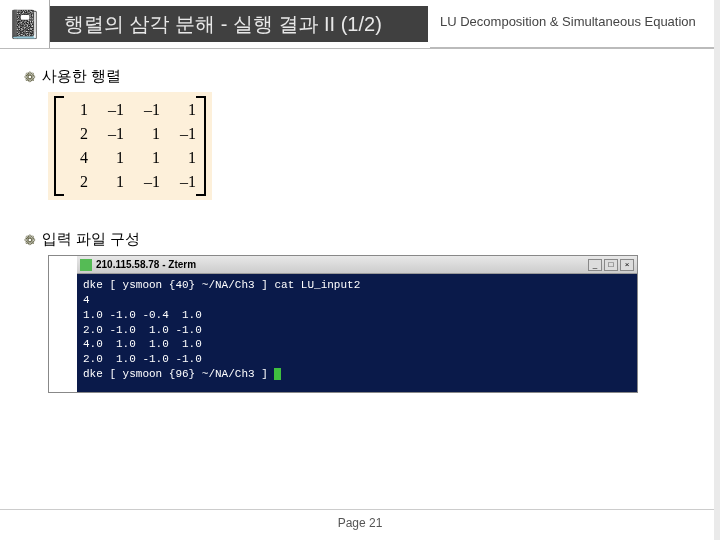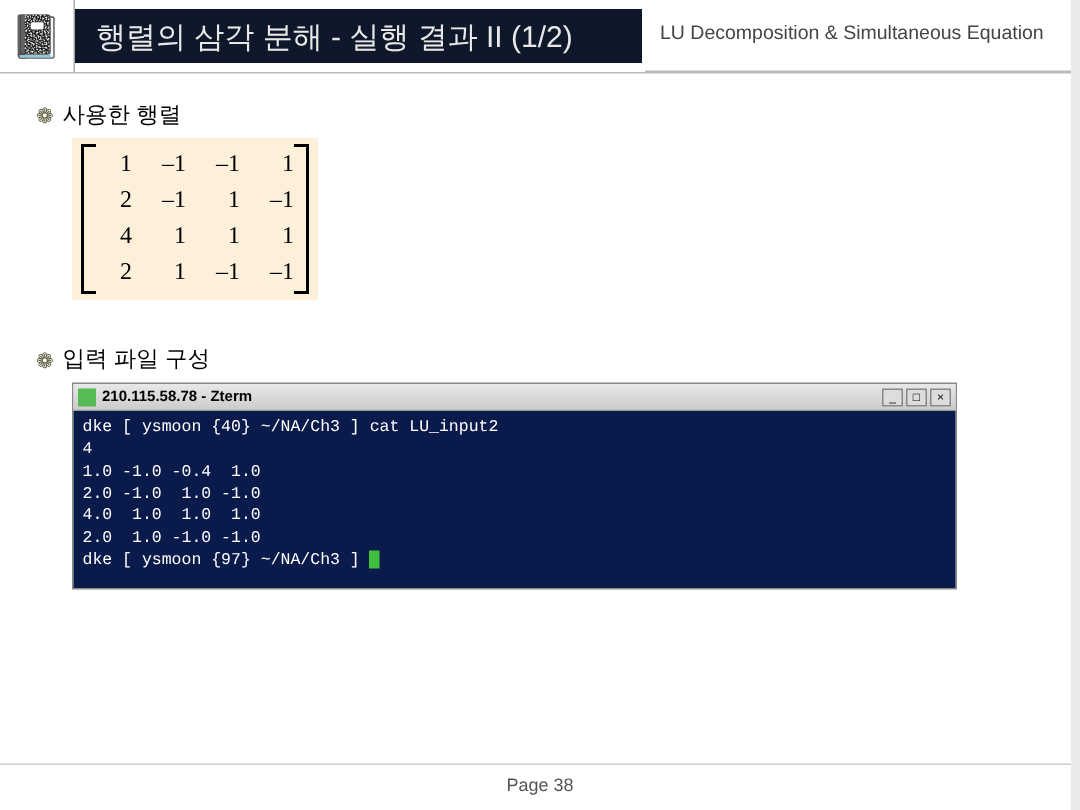--- a/index.html
+++ b/index.html
@@ -1,33 +1,33 @@
 <!DOCTYPE html>
 <html><head>
 <meta charset="utf-8">
 <style>
   * { box-sizing: border-box; }
   body { margin: 0; width: 720px; height: 540px; background: #fff; font-family: Arial, sans-serif; position: relative; overflow: hidden; }
   .header { display: flex; align-items: center; height: 48px; }
   .icon-box { width: 50px; height: 48px; display: flex; align-items: center; justify-content: center; border-right: 1px solid #aaa; }
   .icon { font-size: 28px; color: #7a6a3a; }
-  .title-bar { flex: 0 0 380px; background: #0f172a; color: #e8e8e8; height: 36px; display: flex; align-items: center; padding: 0 14px; font-size: 20px; font-family: "Malgun Gothic", sans-serif; border-right: 2px solid #fff; }
+  .title-bar { flex: 0 0 380px; background: #404040; color: #e8e8e8; height: 36px; display: flex; align-items: center; padding: 0 14px; font-size: 20px; font-family: "Malgun Gothic", sans-serif; border-right: 2px solid #fff; }
   .subtitle { flex: 1; color: #444; font-size: 13px; padding: 14px 5px 0 10px; height: 48px; border-bottom: 1px solid #bbb; }
   .hr-line { height: 1px; background: #bbb; margin-top: 0; }
   .content { padding: 18px 24px 0 24px; }
   .section { margin-bottom: 30px; }
   .section-header { display: flex; align-items: center; gap: 6px; margin-bottom: 6px; }
   .bullet { font-size: 14px; color: #5a5a3a; }
   .section-title { font-size: 15px; font-family: "Malgun Gothic", sans-serif; color: #000; }
   .matrix-img { background: #fdf0da; padding: 6px 16px 6px 10px; display: inline-block; margin-left: 24px; font-family: "Times New Roman", serif; font-size: 16px; font-style: italic; line-height: 1.5; position: relative; }
   .matrix-img::before { content: ""; position: absolute; left: 6px; top: 4px; bottom: 4px; width: 8px; border-left: 2px solid #000; border-top: 2px solid #000; border-bottom: 2px solid #000; }
   .matrix-img::after { content: ""; position: absolute; right: 6px; top: 4px; bottom: 4px; width: 8px; border-right: 2px solid #000; border-top: 2px solid #000; border-bottom: 2px solid #000; }
   .matrix-row { display: flex; gap: 14px; padding-left: 8px; }
   .matrix-cell { width: 22px; text-align: right; font-style: normal; }
-  .terminal-wrap { margin-left: 24px; width: 590px; border: 1px solid #888; }
+  .terminal-wrap { margin-left: 24px; width: 590px; border: 1px solid #888; padding-left: 28px; }
   .terminal-title { background: linear-gradient(#e8e8e8,#ccc); border-bottom: 1px solid #999; height: 18px; display: flex; align-items: center; font-size: 10px; font-family: Tahoma, sans-serif; padding: 0 3px; }
   .term-icon { width: 12px; height: 12px; background: #5b5; margin-right: 4px; }
   .term-title-text { flex: 1; color: #000; font-weight: bold; }
   .term-btns { display: flex; gap: 2px; }
   .term-btn { width: 14px; height: 12px; background: #ddd; border: 1px solid #888; font-size: 8px; line-height: 10px; text-align: center; font-family: Arial; }
   .terminal-body { background: #0a1a4a; color: #fff; font-family: "Courier New", monospace; font-size: 11px; padding: 4px 6px 10px; line-height: 1.35; white-space: pre; min-height: 100px; }
   .cursor { display: inline-block; width: 7px; height: 12px; background: #3fbf3f; vertical-align: middle; }
   .footer { position: absolute; bottom: 10px; left: 0; right: 0; text-align: center; font-size: 12px; color: #555; border-top: 1px solid #ccc; padding-top: 6px; }
   .shade { position: absolute; right: 0; top: 0; width: 6px; height: 540px; background: #eaeaea; }
 </style>
@@ -92,22 +92,22 @@
           <span class="term-btn">□</span>
           <span class="term-btn">×</span>
         </span>
       </div>
       <div class="terminal-body"><span>dke [ ysmoon {40} ~/NA/Ch3 ] cat LU_input2</span>
 <span>4</span>
 <span>1.0 -1.0 -0.4  1.0</span>
 <span>2.0 -1.0  1.0 -1.0</span>
 <span>4.0  1.0  1.0  1.0</span>
 <span>2.0  1.0 -1.0 -1.0</span>
-<span>dke [ ysmoon {97} ~/NA/Ch3 ] </span><span class="cursor"></span></div>
+<span>dke [ ysmoon {96} ~/NA/Ch3 ] </span><span class="cursor"></span></div>
     </div>
   </div>
 
 </div>
 
 <div class="footer">
-  <span>Page 38</span>
+  <span>Page 21</span>
 </div>
 <div class="shade"></div>
 
 </body></html>

